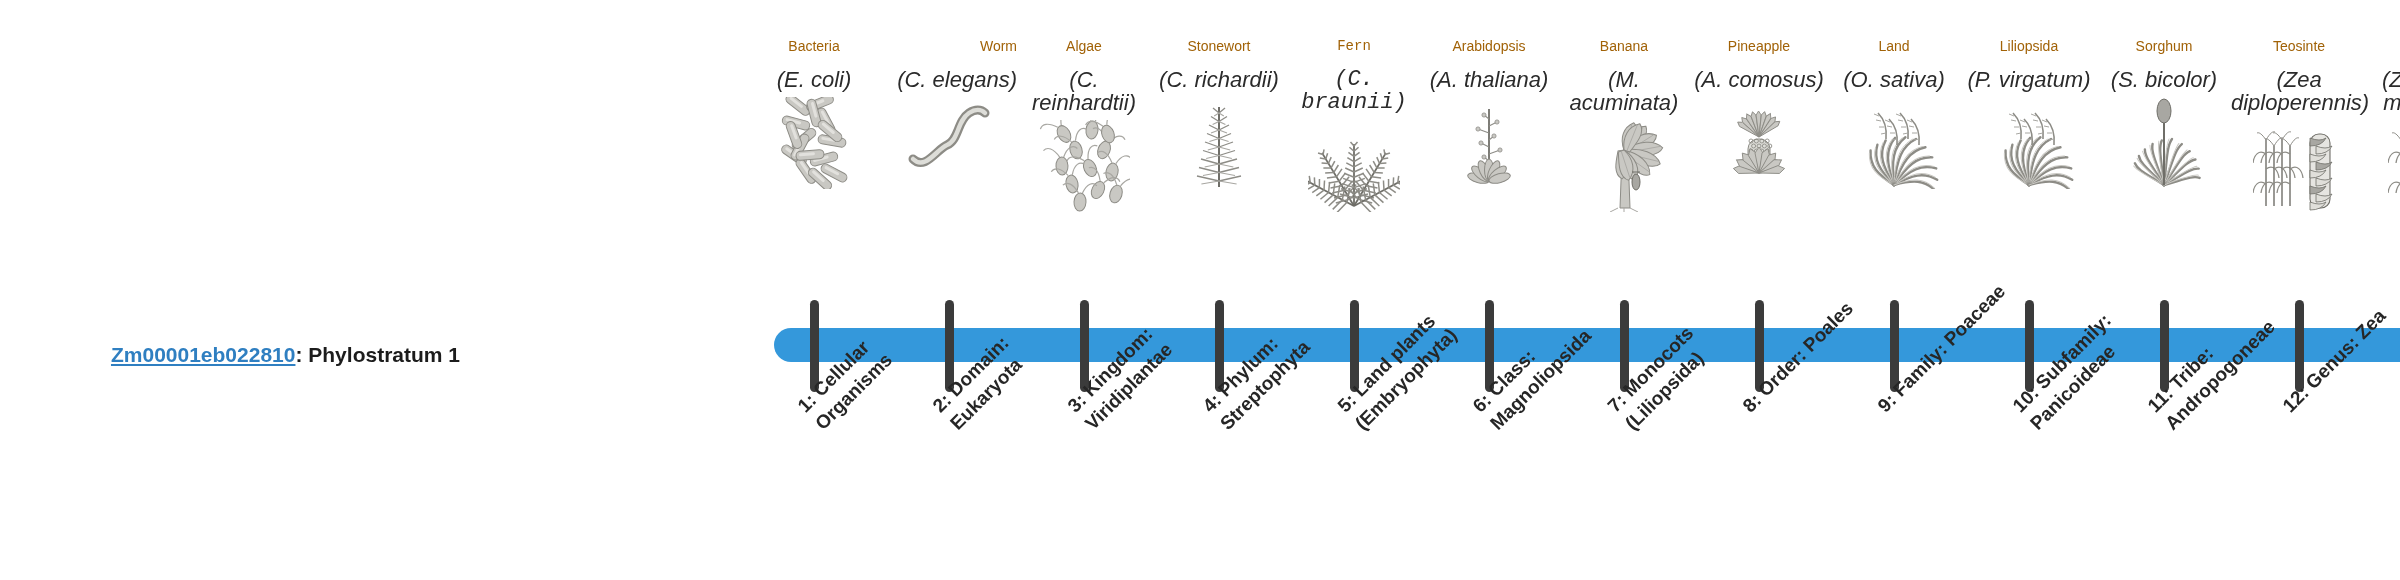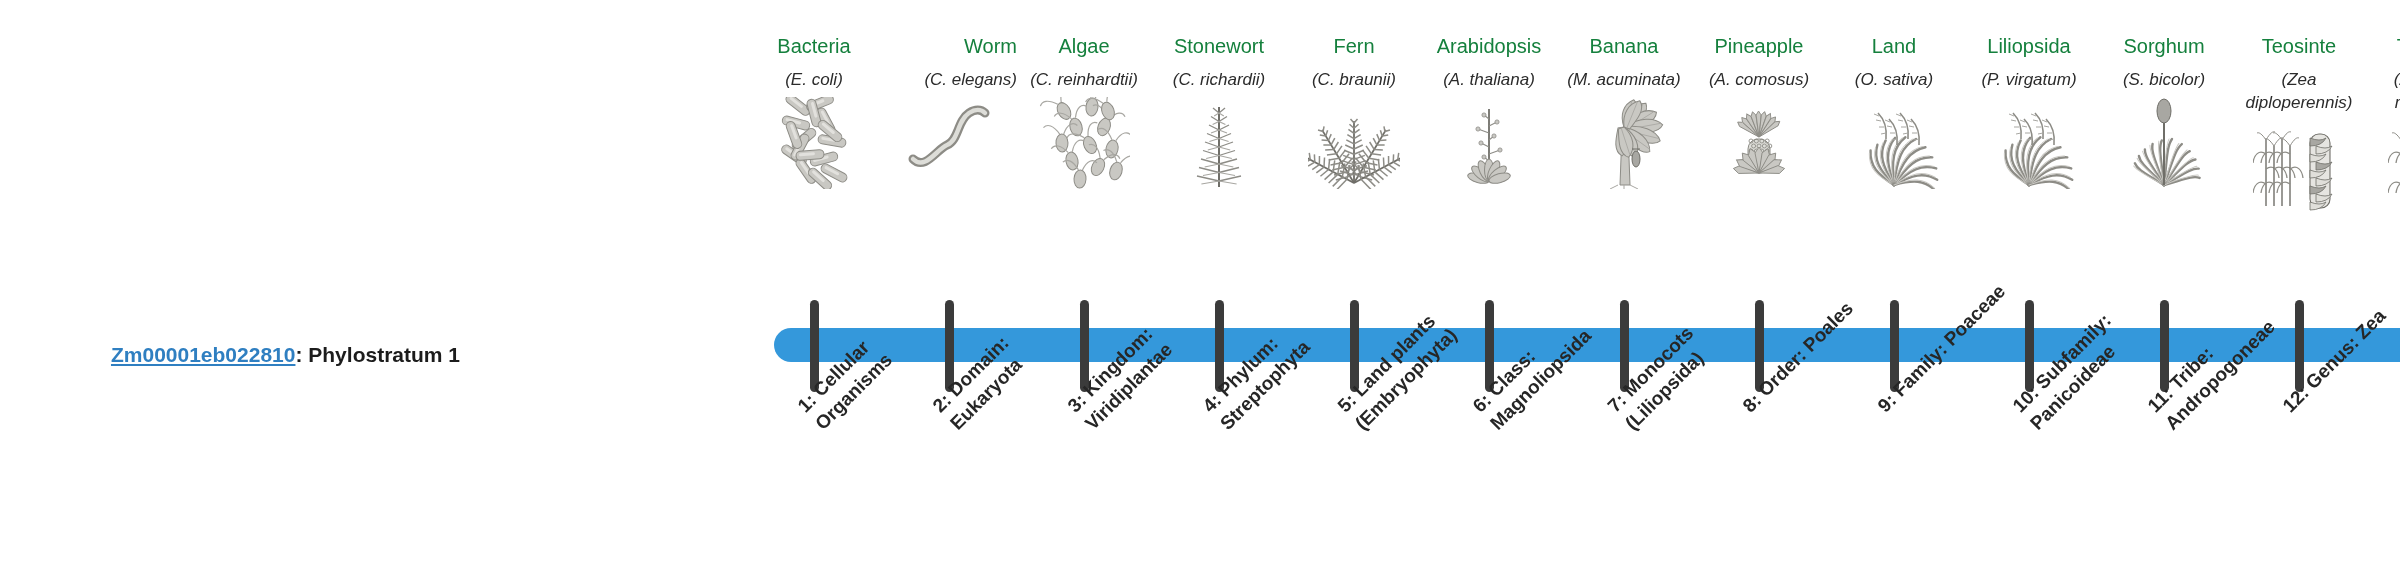--- a/index.html
+++ b/index.html
@@ -51,29 +51,29 @@
     height: 270px;
   }
   .species-col {
     position: absolute;
     top: 0;
     width: 136px;
     margin-left: -68px;
     text-align: center;
   }
   .species-common {
-    font-size: 20px;
+    font-size: 14px;
     line-height: 24px;
-    color: #15803d;
+    color: #a16207;
     white-space: nowrap;
     overflow: visible;
   }
   .species-latin {
     margin-top: 10px;
-    font-size: 17px;
+    font-size: 22px;
     line-height: 23px;
     font-style: italic;
     color: #2b2b2b;
   }
   .species-art {
     margin-top: 6px;
     height: 92px;
     display: flex;
     align-items: flex-end;
     justify-content: center;
@@ -339,21 +339,21 @@
       </g>
             <g transform="translate(46,84)">
         <path d="M0 0 L -22 -5" stroke="#8d8c86" stroke-width="1.3" fill="none"></path>
         <path d="M0 0 L 22 -5" stroke="#8d8c86" stroke-width="1.3" fill="none"></path>
         <path d="M0 0 L -17.6 3" stroke="#a8a7a2" stroke-width="1.1" fill="none"></path>
         <path d="M0 0 L 17.6 3" stroke="#a8a7a2" stroke-width="1.1" fill="none"></path>
       </g>
           </svg>
         </div>
       </div>
-      <div class="species-col" style="left: 884px;">
+      <div class="species-col" style="left: 884px; font-family: Liberation Mono, monospace;">
         <div class="species-common">Fern</div>
         <div class="species-latin">(C. braunii)</div>
         <div class="species-art">
           <svg width="92" height="92" viewBox="0 0 92 92" aria-hidden="true">
             <g transform="translate(46,86) rotate(-62)">
         <path d="M0 0 L 0 -62" stroke="#6f6e68" stroke-width="1.8" fill="none"></path>
               <path d="M0 -8 L -14 -12" stroke="#8d8c86" stroke-width="1.5"></path>
                    <path d="M0 -8 L 14 -12" stroke="#8d8c86" stroke-width="1.5"></path>
               <path d="M0 -13.2 L -12.95 -17.2" stroke="#8d8c86" stroke-width="1.5"></path>
                    <path d="M0 -13.2 L 12.95 -17.2" stroke="#8d8c86" stroke-width="1.5"></path>

